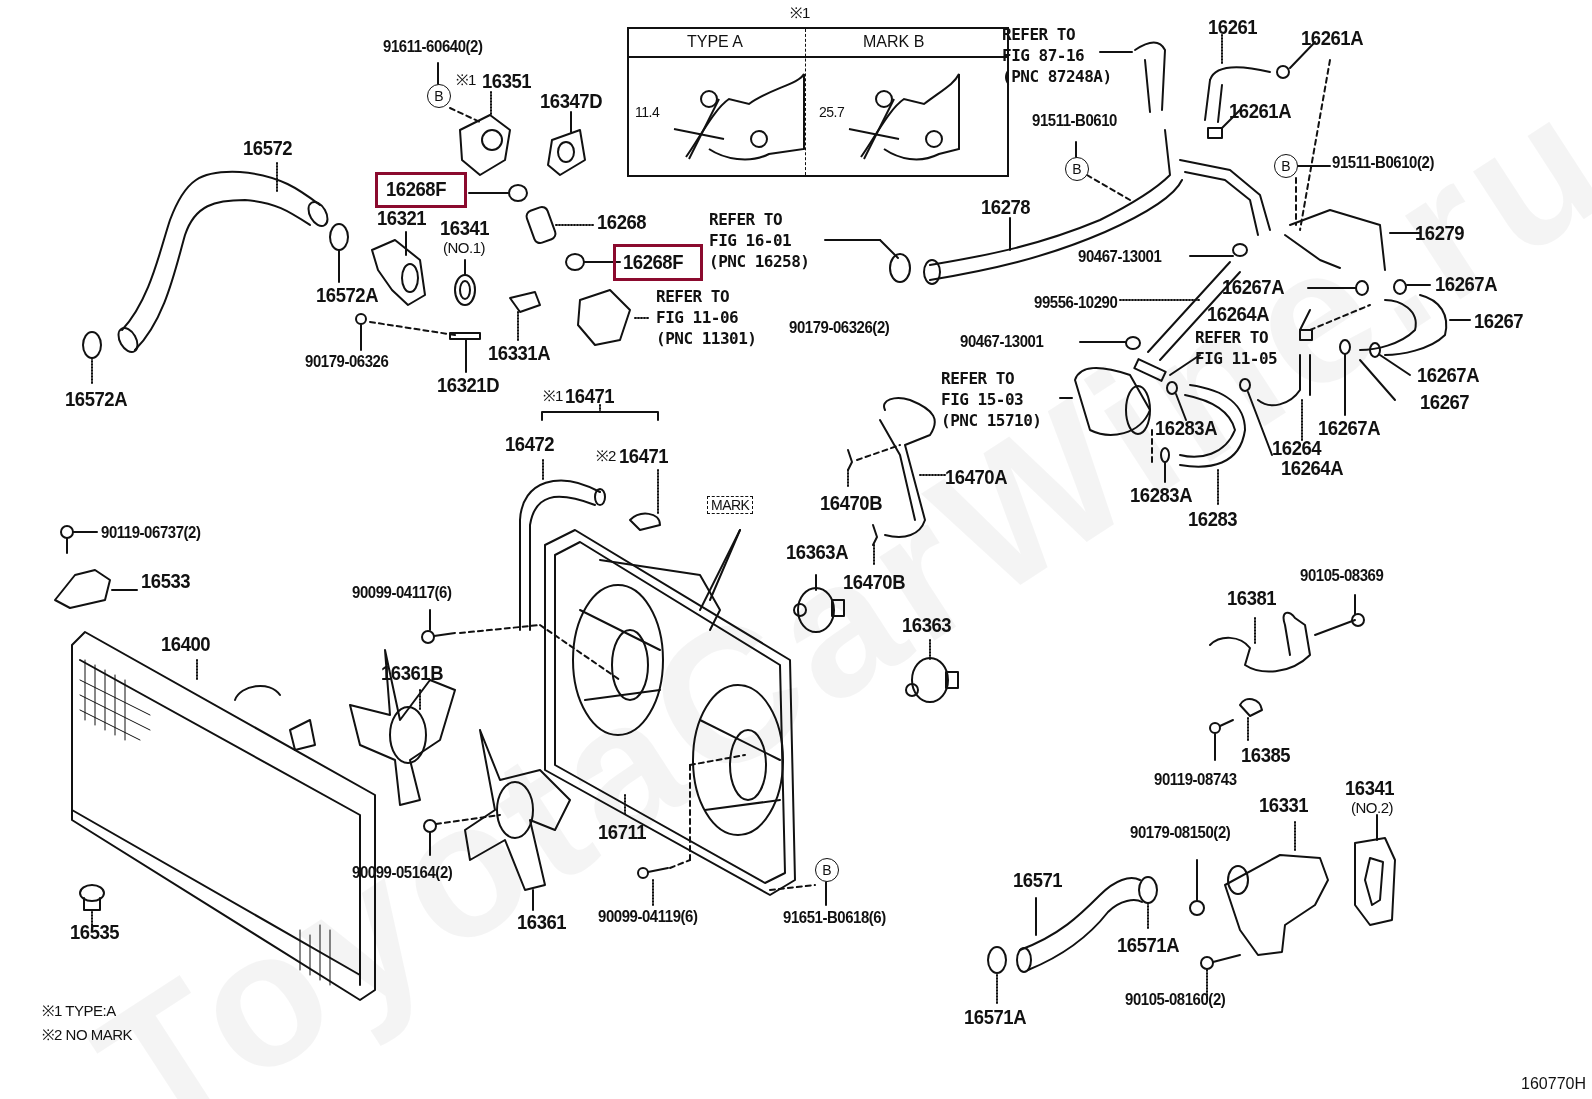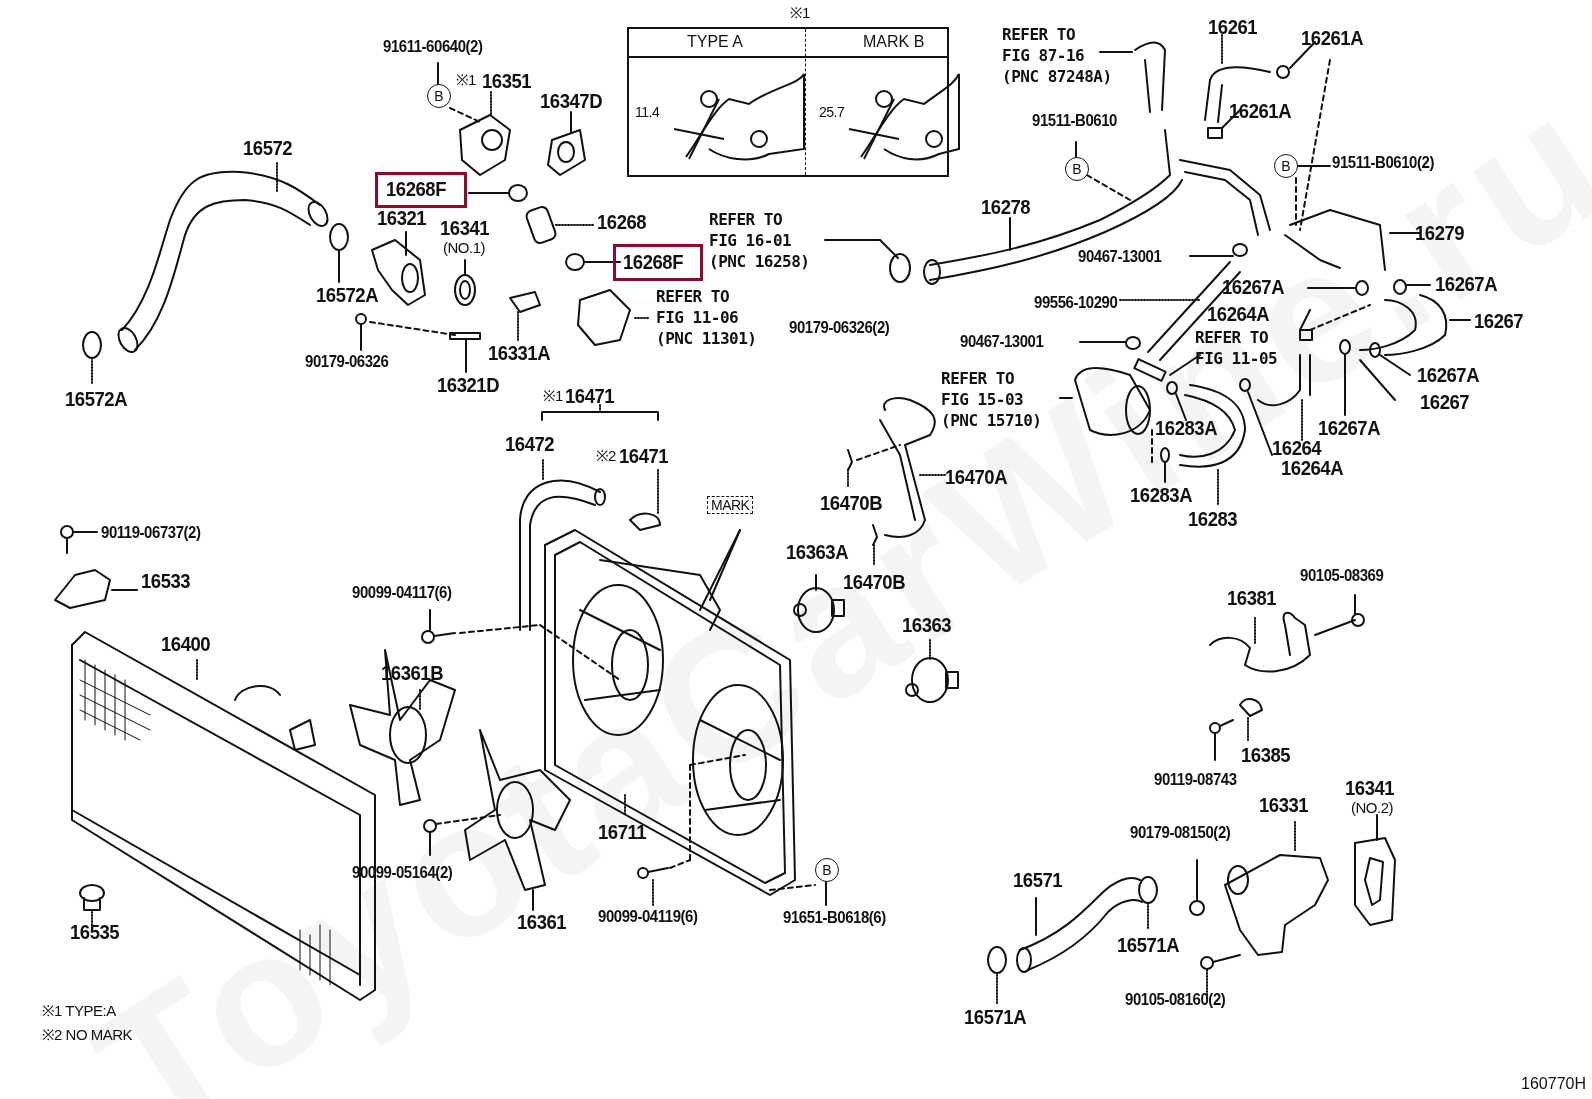--- a/index.html
+++ b/index.html
@@ -7,21 +7,21 @@
   #stage { position:absolute; left:0; top:0; width:1592px; height:1099px; }
   svg.draw { position:absolute; left:0; top:0; width:1592px; height:1099px; }
   .lbl { position:absolute; font-family:"Liberation Sans Narrow","Liberation Sans", sans-serif; font-weight:bold; font-size:21px; letter-spacing:-0.5px; white-space:nowrap; line-height:1; color:#111; transform:scaleX(0.88); transform-origin:left top; }
   .lbl.sm { font-size:17px; font-weight:bold; }
   .lbl.ref { font-family:"DejaVu Sans Mono", monospace; font-size:16px; font-weight:bold; line-height:21px; transform:none; white-space:pre; }
   .lbl.note { font-family:"Liberation Sans", sans-serif; font-weight:normal; font-size:15px; transform:none; }
   .lbl.thin { font-family:"Liberation Sans", sans-serif; font-weight:normal; font-size:15px; transform:none; }
   .hl { position:absolute; border:3px solid #8b0a2e; box-sizing:border-box; }
   .bubble { position:absolute; width:22px; height:22px; border:1.5px solid #111; border-radius:50%; font-family:"Liberation Sans", sans-serif; font-size:14px; text-align:center; line-height:22px; background:#fff; }
   .watermark { position:absolute; font-family:"Liberation Sans", sans-serif; font-size:190px; font-weight:bold; color:rgba(0,0,0,0.045); transform:rotate(-33deg); transform-origin:left top; white-space:nowrap; pointer-events:none; letter-spacing:8px; }
-  .typebox { position:absolute; left:627px; top:27px; width:322px; height:150px; border:2px solid #111; box-sizing:border-box; }
+  .typebox { position:absolute; left:627px; top:27px; width:382px; height:150px; border:2px solid #111; box-sizing:border-box; }
   .typebox .hdr { position:absolute; top:0; height:27px; border-bottom:2px solid #111; width:100%; }
   .typebox .divider { position:absolute; left:176px; top:0; width:0; height:100%; border-left:1.5px dashed #111; }
   .typebox .hlabel { position:absolute; top:4px; font-family:"Liberation Sans", sans-serif; font-size:16px; }
   .figid { position:absolute; right:6px; bottom:6px; font-family:"Liberation Sans", sans-serif; font-size:16px; }
 </style>
 </head>
 <body>
 
 <div id="stage">
 

